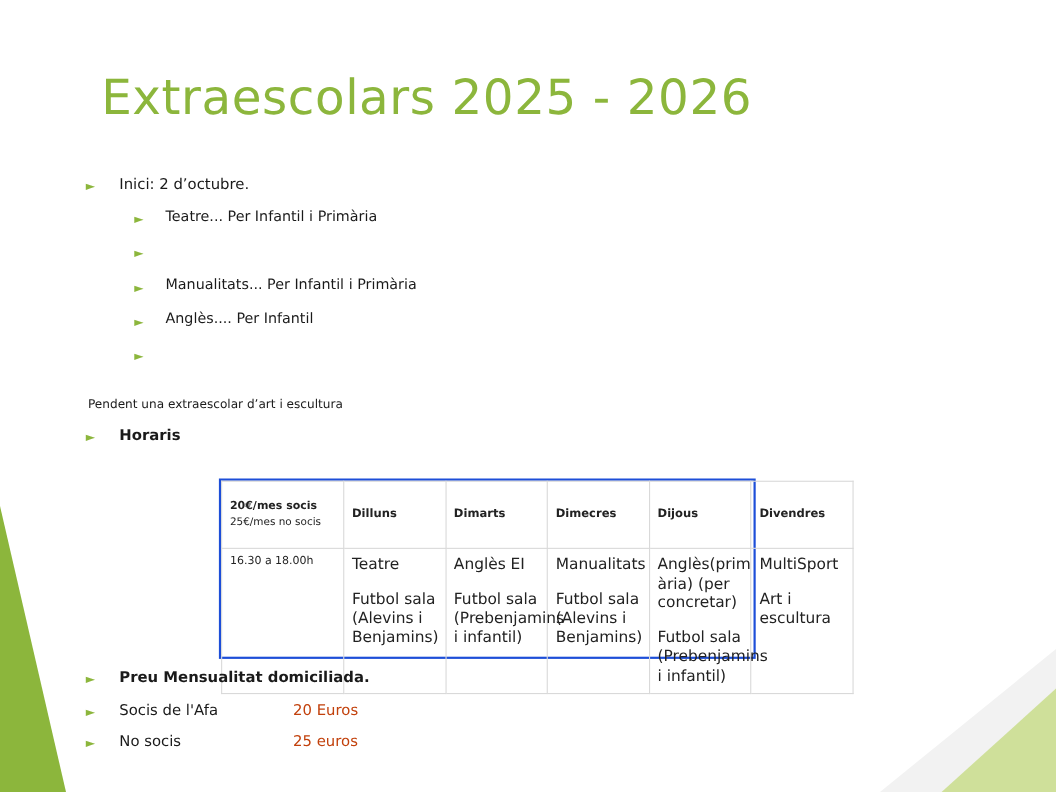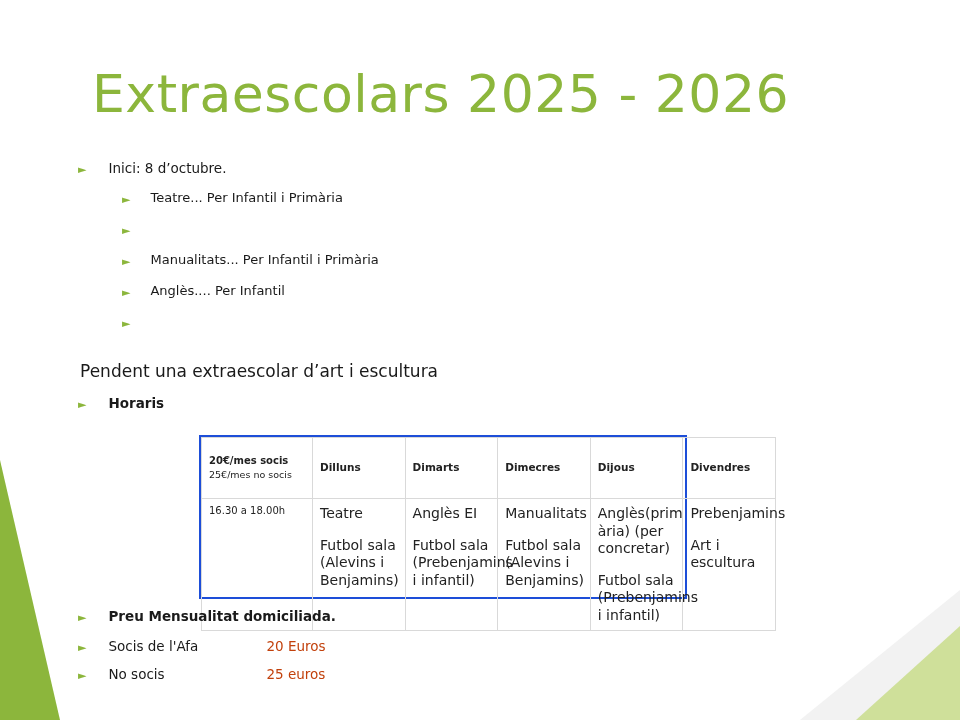--- a/index.html
+++ b/index.html
@@ -36,21 +36,21 @@
     bottom: 0;
     width: 300px;
     height: 140px;
     pointer-events: none;
   }
   .title {
     position: absolute;
     left: 92px;
     top: 64px;
     font-family: "DejaVu Sans", sans-serif;
-    font-size: 52px;
+    font-size: 44px;
     font-weight: normal;
     color: #8CB63C;
     letter-spacing: 0.5px;
     white-space: nowrap;
   }
   .content {
     position: absolute;
     left: 0;
     top: 160px;
     width: 960px;
@@ -83,21 +83,21 @@
   }
   .lvl2 .arrow { margin-right: 20px; }
   .lvl2 .txt {
     font-size: 13px;
     color: #1a1a1a;
   }
   .plain-note {
     margin-left: 80px;
     margin-top: 32px;
     margin-bottom: 14px;
-    font-size: 17px;
+    font-size: 11px;
     color: #1a1a1a;
   }
   .bold .txt { font-weight: bold; }
   .price-row { margin-bottom: 12px; }
   .price-label {
     display: inline-block;
     min-width: 158px;
     font-size: 13.5px;
     color: #1a1a1a;
   }
@@ -165,21 +165,21 @@
     <polygon points="300,10 300,140 140,140" fill="#f2f2f2"></polygon>
     <polygon points="300,46 300,140 196,140" fill="#cfe09a"></polygon>
   </svg>
 
   <div class="title">Extraescolars 2025 - 2026</div>
 
   <div class="content">
 
     <div class="bullet-row lvl1">
       <span class="arrow">►</span>
-      <span class="txt">Inici: 8 d’octubre.</span>
+      <span class="txt">Inici: 2 d’octubre.</span>
     </div>
 
     <div class="bullet-row lvl2">
       <span class="arrow">►</span>
       <span class="txt">Teatre... Per Infantil i Primària</span>
     </div>
     <div class="bullet-row lvl2">
       <span class="arrow">►</span>
     </div>
     <div class="bullet-row lvl2">
@@ -232,21 +232,21 @@
           <span class="cell-line">Manualitats</span>
           <span class="cell-gap"></span>
           <span class="cell-line">Futbol sala (Alevins i Benjamins)</span>
         </td>
         <td>
           <span class="cell-line">Anglès(prim ària) (per concretar)</span>
           <span class="cell-gap"></span>
           <span class="cell-line">Futbol sala (Prebenjamins i infantil)</span>
         </td>
         <td>
-          <span class="cell-line">Prebenjamins</span>
+          <span class="cell-line">MultiSport</span>
           <span class="cell-gap"></span>
           <span class="cell-line">Art i escultura</span>
         </td>
       </tr>
     </tbody>
       </table>
   </div>
 
   <div style="position:absolute; left:0; top:608px; width:960px;">
     <div class="bullet-row lvl1 bold">

